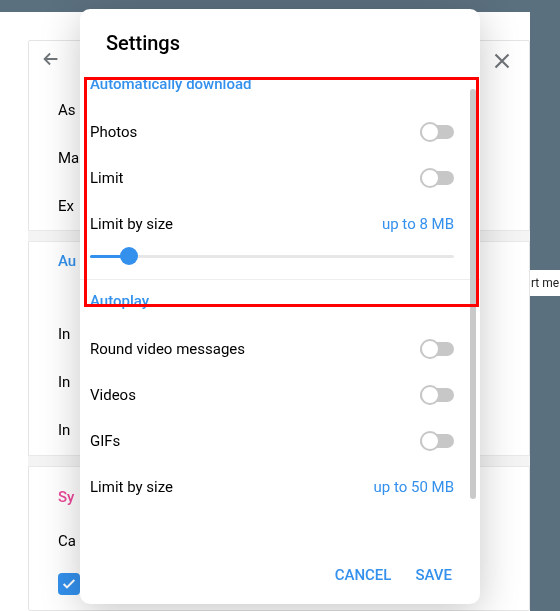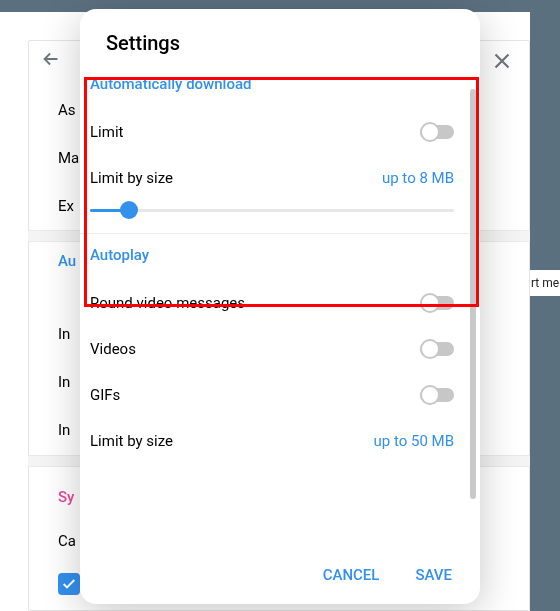--- a/index.html
+++ b/index.html
@@ -11,35 +11,35 @@
   .bg-header{position:absolute;left:40px;top:48px;display:flex;align-items:center;gap:12px}
   .bg-header svg{width:22px;height:22px;color:#707579}
   .bg-close{position:absolute;right:45px;top:48px;color:#707579}
   .bg-close svg{width:26px;height:26px}
   .bg-list{position:absolute;left:58px;top:86px;color:#000;font-size:15px;line-height:48px}
   .bg-divider{position:absolute;left:28px;right:30px;height:10px;background:#f4f4f5;border-top:1px solid #e9e9e9;border-bottom:1px solid #e9e9e9}
   .bg-check{position:absolute;left:58px;top:573px;width:22px;height:22px;background:#3390ec;border-radius:4px;display:flex;align-items:center;justify-content:center}
   .bg-check svg{width:16px;height:16px;color:#fff}
 
   
-  .modal{position:absolute;left:80px;top:9px;width:400px;height:595px;background:#fff;border-radius:16px;box-shadow:0 8px 40px rgba(0,0,0,.22);display:flex;flex-direction:column;overflow:hidden}
+  .modal{position:absolute;left:80px;top:9px;width:400px;height:595px;background:#fff;border-radius:10px;box-shadow:0 8px 40px rgba(0,0,0,.22);display:flex;flex-direction:column;overflow:hidden}
   .modal-title{padding:22px 26px 14px;font-size:20px;font-weight:500;color:#000}
   .modal-body{flex:1;overflow:hidden;position:relative;padding:0 26px 0 10px}
   .section-head{color:#3390ec;font-weight:500;font-size:15px;margin:6px 0 16px}
   .row{display:flex;align-items:center;justify-content:space-between;height:46px;font-size:15px;color:#000}
   .row .left{flex:1}
   .row .val{color:#3390ec;font-size:15px}
   .toggle{width:34px;height:14px;border-radius:7px;background:#c7c7c7;position:relative}
   .toggle::after{content:"";position:absolute;left:0;top:-3px;width:20px;height:20px;border-radius:50%;background:#fff;border:2px solid #c7c7c7;box-sizing:border-box}
   .slider{position:relative;height:28px;margin-top:-4px;margin-bottom:8px}
   .slider-track{position:absolute;left:0;right:0;top:12px;height:3px;background:#e7e7e7;border-radius:2px}
   .slider-fill{position:absolute;left:0;top:12px;height:3px;background:#3390ec;border-radius:2px}
   .slider-thumb{position:absolute;top:4px;width:18px;height:18px;border-radius:50%;background:#3390ec}
   .section-div{height:1px;background:#eee;margin:6px -26px 12px}
-  .footer{display:flex;justify-content:flex-end;gap:36px;padding:18px 28px 20px;font-weight:500;color:#3390ec;font-size:15px}
+  .footer{display:flex;justify-content:flex-end;gap:24px;padding:18px 28px 20px;font-weight:500;color:#3390ec;font-size:15px}
   .footer span{cursor:pointer}
   .scroll-ind{position:absolute;right:4px;top:80px;width:6px;height:410px;background:#c9c9c9;border-radius:3px}
   .hl-box{position:absolute;border:3px solid #ff0000;pointer-events:none;box-sizing:border-box}
 </style>
 </head>
 <body>
 
 <div class="bg-top"></div>
 <div class="bg-right-strip"></div>
 <div class="bg-right-btn">rt me</div>
@@ -75,20 +75,24 @@
       <path d="M20 6L9 17l-5-5"></path>
     </svg>
 </div>
 
 <div class="modal">
   <div class="modal-title">Settings</div>
   <div class="modal-body">
     <div class="section-head">Automatically download</div>
 
     <div class="row">
+      <span class="left">Photos</span>
+      <span class="toggle"></span>
+    </div>
+    <div class="row">
       <span class="left">Limit</span>
       <span class="toggle"></span>
     </div>
     <div class="row">
       <span class="left">Limit by size</span>
       <span class="val">up to 8 MB</span>
     </div>
     <div class="slider">
       <div class="slider-track"></div>
       <div class="slider-fill" style="width:38px"></div>

